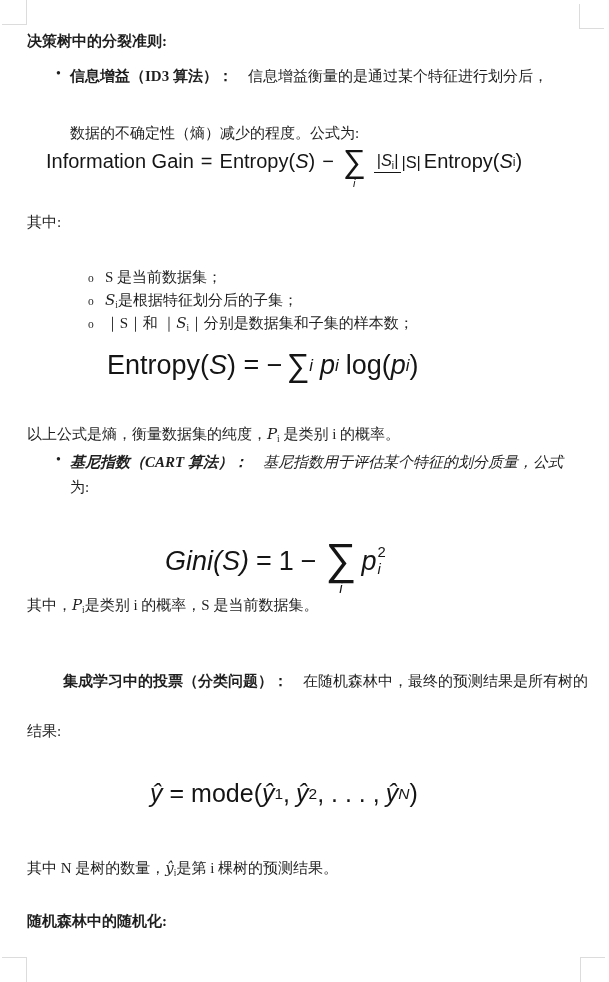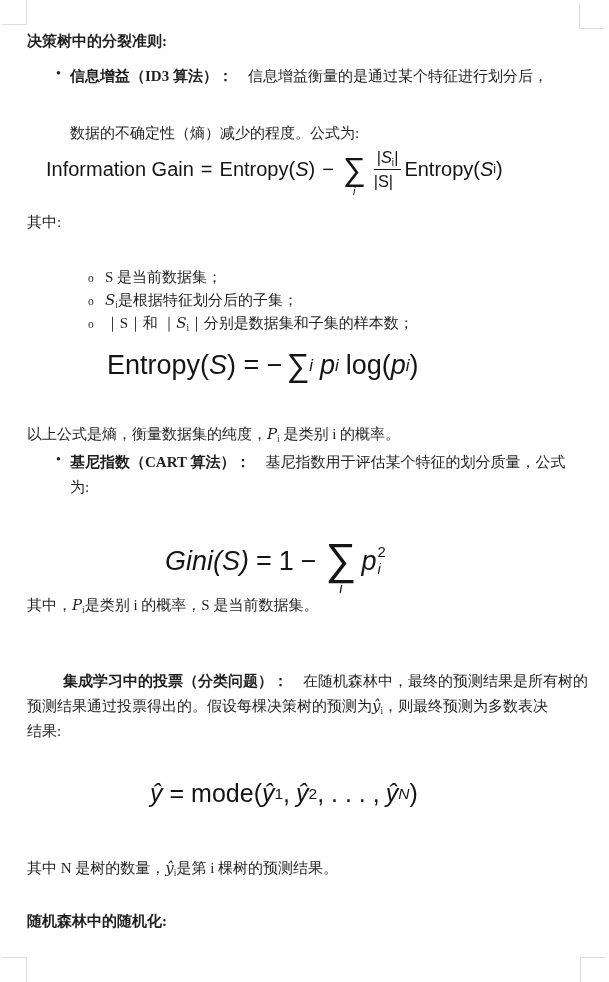--- a/index.html
+++ b/index.html
@@ -33,21 +33,21 @@
   .fm{
     position:absolute;
     font-family:Liberation Sans, sans-serif;
     color:#151515;
     display:flex;align-items:center;white-space:nowrap;
   }
   .fm .op{margin:0 7px;}
   .sumcol{display:inline-flex;flex-direction:column;align-items:center;line-height:1;margin:0 5px 0 2px;}
   .sumcol .sym{font-size:1.6em;line-height:0.85;}
   .sumcol .ss{font-size:0.55em;font-style:italic;margin-top:3px;margin-bottom:-14px;}
-  .frac{display:inline-flex;flex-direction:column;align-items:flex-start;font-size:0.82em;line-height:1.15;margin:0 3px;}
+  .frac{display:inline-flex;align-items:center;font-size:0.82em;line-height:1.15;margin:0 3px;}
   .frac .num{padding:0 3px 2px;border-bottom:1.3px solid #151515;}
   .frac .den{padding-top:2px;}
   .inlsum{font-size:1.18em;margin-left:4px;}
   .stk{display:inline-flex;flex-direction:column;align-items:flex-start;font-size:0.55em;line-height:1;margin-left:1px;}
   .stk .s2{margin-bottom:2px;}
   .stk .si{font-style:italic;}
 </style>
 </head>
 <body>
 
@@ -109,21 +109,21 @@
       <i>p</i>
       <sub class="it">i</sub>
       <span>)</span>
   </div>
 
   <div class="abs" style="left:27px;top:425px;">
     <span>以上公式是熵，衡量数据集的纯度，</span><i class="it" style="font-family:'DejaVu Serif',serif;">P</i><sub>i</sub><span> 是类别 i 的概率。</span>
   </div>
 
   <span class="dot" style="top:452px;">•</span>
-  <div class="abs" style="left:70px;top:453px;">
+  <div class="abs" style="left:70px;top:453px;font-style:italic;">
     <span class="b">基尼指数（CART 算法）：</span><span>　基尼指数用于评估某个特征的划分质量，公式</span>
   </div>
   <div class="abs" style="left:70px;top:478px;">为:</div>
 
   <div class="fm" style="left:165px;top:541px;font-size:27px;">
     <i>Gini(S)</i>
     <span class="op">=</span>
     <span>1</span>
     <span class="op">−</span>
     <span class="sumcol">
@@ -137,23 +137,20 @@
     </span>
   </div>
 
   <div class="abs" style="left:27px;top:596px;">
     <span>其中，</span><i class="it" style="font-family:'DejaVu Serif',serif;">P</i><sub>i</sub><span>是类别 i 的概率，S 是当前数据集。</span>
   </div>
 
   <div class="abs" style="left:27px;top:672px;margin-left:36px;">
     <span class="b">集成学习中的投票（分类问题）：</span><span>　在随机森林中，最终的预测结果是所有树的</span>
   </div>
-  <div class="abs" style="left:27px;top:697px;">
-    <span>预测结果通过投票得出的。假设每棵决策树的预测为</span><i class="it" style="font-family:'DejaVu Serif',serif;">ŷ</i><sub>i</sub><span>，则最终预测为多数表决</span>
-  </div>
   <div class="abs" style="left:27px;top:722px;">结果:</div>
 
   <div class="fm" style="left:150px;top:779px;font-size:25px;">
     <i>ŷ</i>
     <span class="op">=</span>
     <span>mode(</span>
       <i>ŷ</i>
       <sub>1</sub>
       <span style="margin-right:6px;">,</span>
       <i>ŷ</i>

